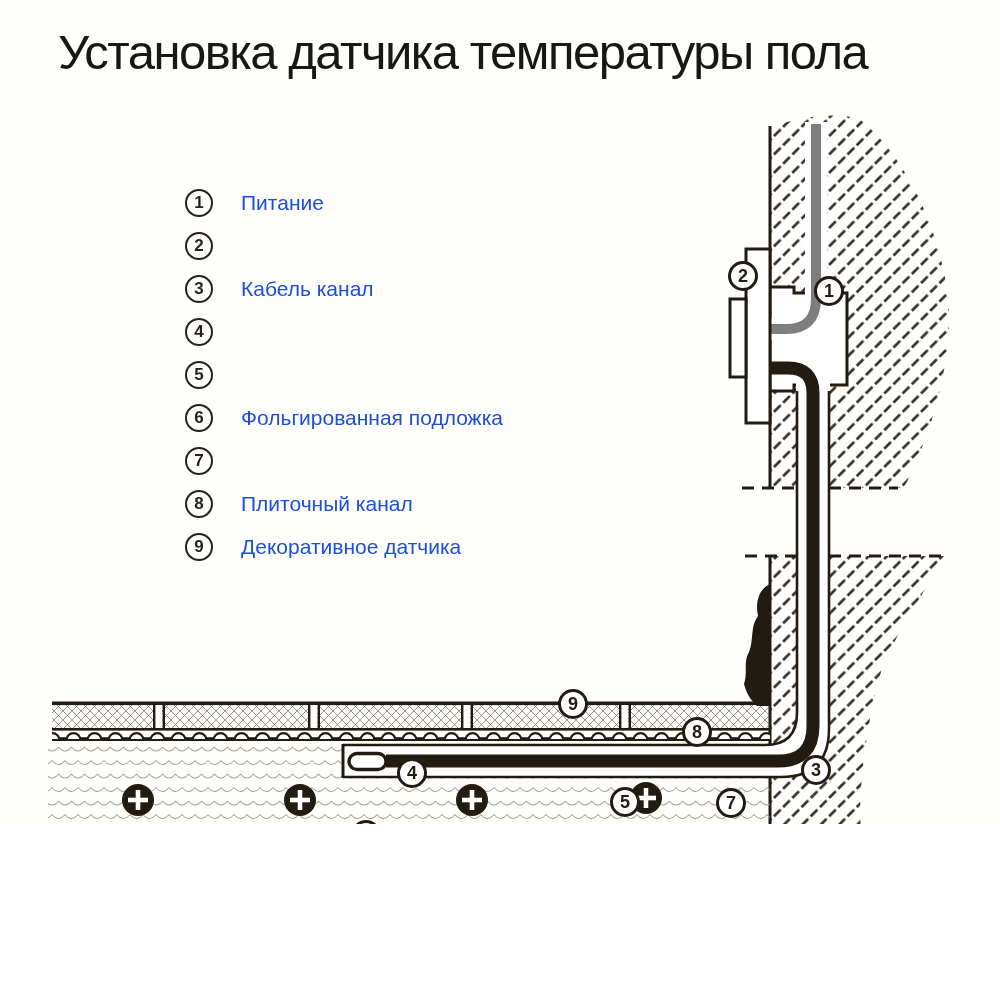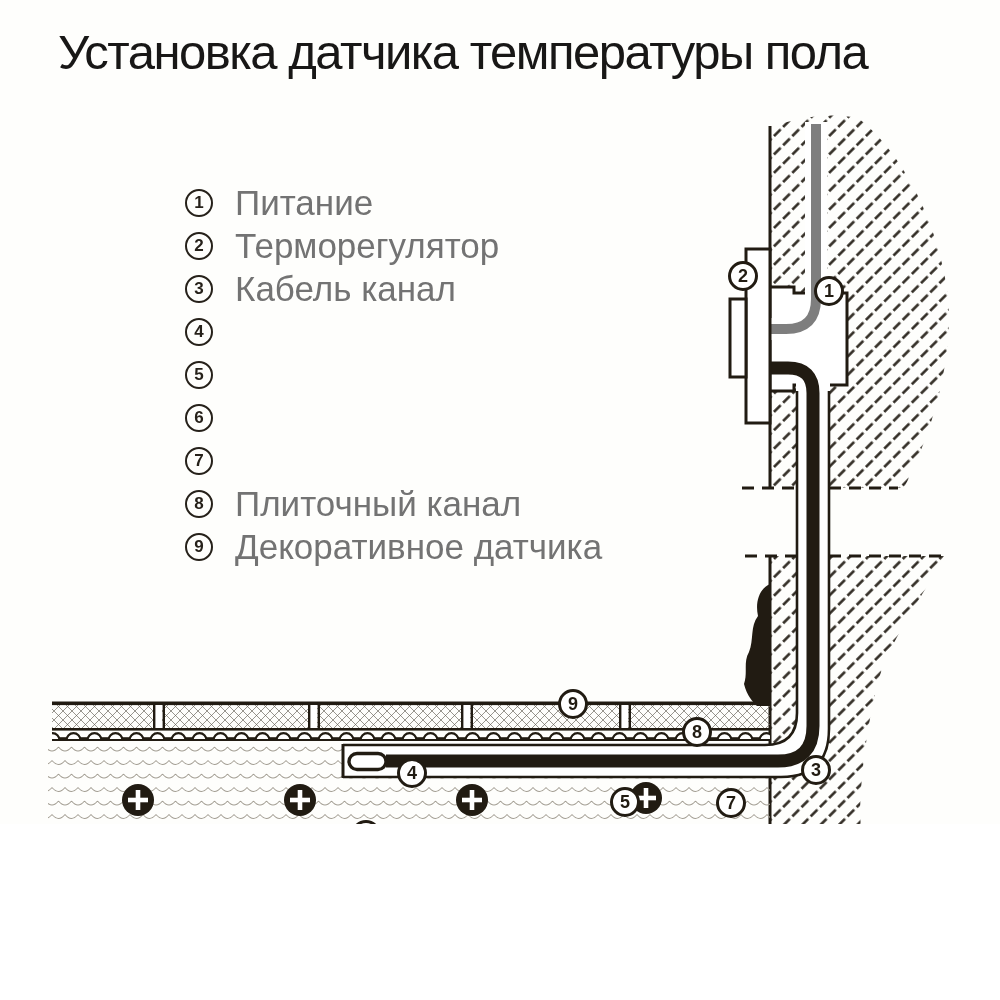--- a/index.html
+++ b/index.html
@@ -11,21 +11,21 @@
     font-size:49px;font-weight:500;letter-spacing:-1.5px;color:#181716;
     white-space:nowrap;
   }
   .legend{position:absolute;left:185px;top:181px;}
   .legend-row{display:flex;align-items:center;height:43px;}
   .lcirc{
     box-sizing:border-box;width:28px;height:28px;border:2.5px solid #26211a;border-radius:50%;
     display:flex;align-items:center;justify-content:center;
     font-size:17px;font-weight:bold;color:#26211a;background:transparent;flex:0 0 auto;
   }
-  .llabel{margin-left:22px;font-size:35px;color:#737373;white-space:nowrap;}
+  .llabel{margin-left:28px;font-size:21px;color:#1d4ed8;white-space:nowrap;}
   .callout{
     position:absolute;box-sizing:border-box;width:30px;height:30px;
     border:3px solid #211b12;border-radius:50%;background:#ffffff;
     display:flex;align-items:center;justify-content:center;
     font-size:18px;font-weight:bold;color:#211b12;
     transform:translate(-50%,-50%);
   }
 </style>
 </head>
 <body>
@@ -198,34 +198,34 @@
 
   <div class="page-title">Установка датчика температуры пола</div>
 
   <div class="legend">
     <div class="legend-row">
       <span class="lcirc">1</span>
       <span class="llabel">Питание</span>
     </div>
     <div class="legend-row">
       <span class="lcirc">2</span>
-      <span class="llabel">Терморегулятор</span>
     </div>
     <div class="legend-row">
       <span class="lcirc">3</span>
       <span class="llabel">Кабель канал</span>
     </div>
     <div class="legend-row">
       <span class="lcirc">4</span>
     </div>
     <div class="legend-row">
       <span class="lcirc">5</span>
     </div>
     <div class="legend-row">
       <span class="lcirc">6</span>
+      <span class="llabel">Фольгированная подложка</span>
     </div>
     <div class="legend-row">
       <span class="lcirc">7</span>
     </div>
     <div class="legend-row">
       <span class="lcirc">8</span>
       <span class="llabel">Плиточный канал</span>
     </div>
     <div class="legend-row">
       <span class="lcirc">9</span>

